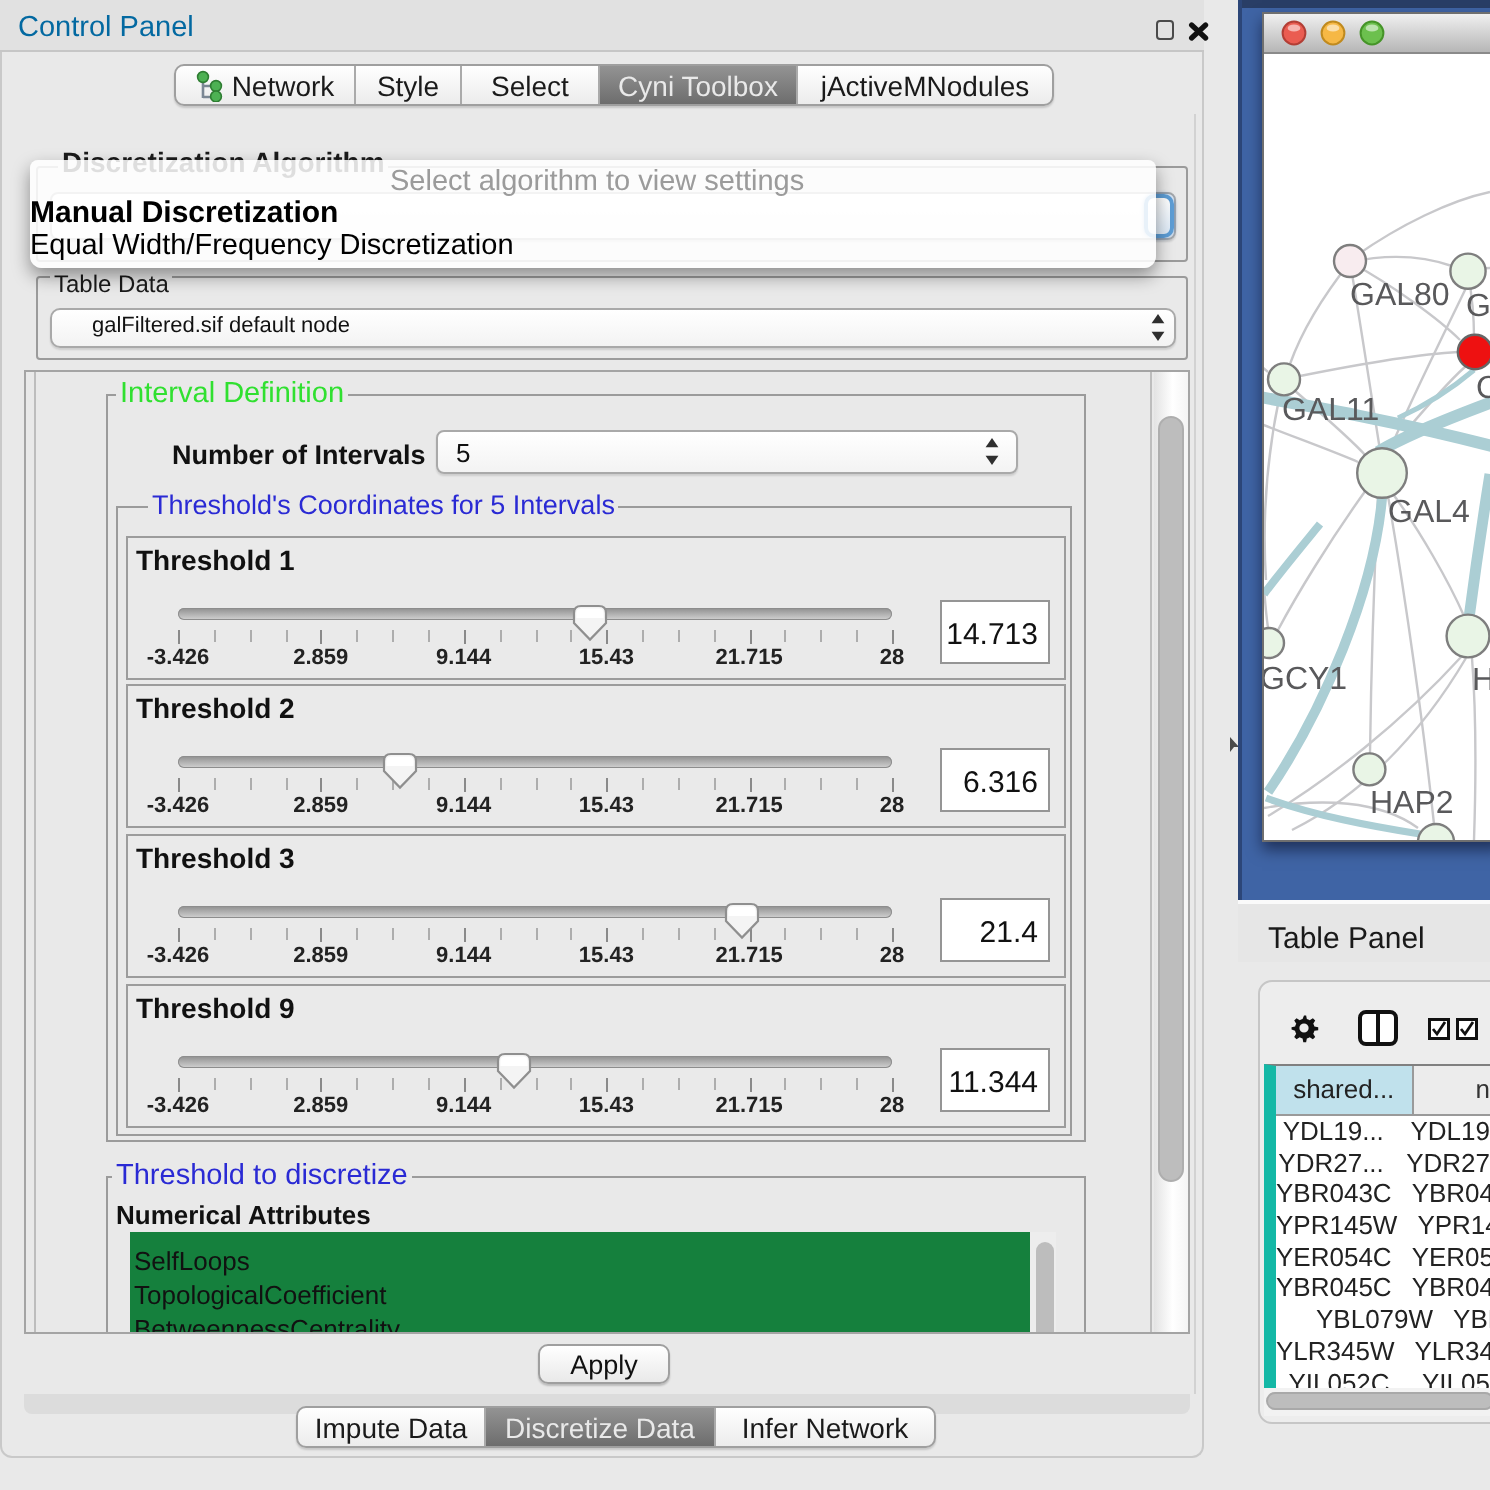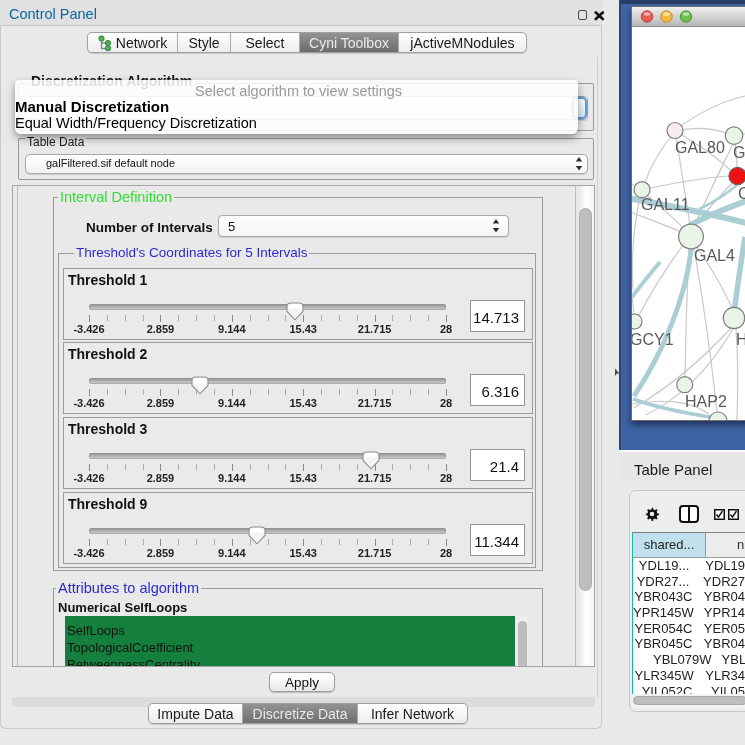--- a/index.html
+++ b/index.html
@@ -226,22 +226,22 @@
       <div class="tlbl" style="left:374.6px;top:546.5px;">21.715</div>
       <div class="tlbl" style="left:446px;top:546.5px;">28</div>
       <svg class="abs" style="left:247.79px;top:526.00px;" width="18" height="19">
         <path d="M1,4.5 Q1,1 4.5,1 L13.5,1 Q17,1 17,4.5 L17,9.5 L9,17.8 L1,9.5 Z" fill="#f4f4f4" stroke="#8f8f8f" stroke-width="1.1"></path>
         <path d="M2.2,4.5 Q2.2,2.2 4.5,2.2 L13.5,2.2 Q15.8,2.2 15.8,4.5 L15.8,7 L2.2,7 Z" fill="#ffffff"></path>
       </svg>
       <div class="vfield" style="left:470px;top:523.5px;">11.344</div>
     </div>
 
   <div class="abs" style="left:52.5px;top:588px;width:490px;height:78px;border:1px solid #9b9b9b;border-bottom:none;"></div>
-  <div class="grpTitle" style="left:56px;top:581px;color:#2a2ad4;font-size:14.5px;line-height:15px;">Attributes to algorithm</div>
-  <div class="abs bold" style="left:58px;top:600px;font-size:13px;color:#111;">Numerical SelfLoops</div>
+  <div class="grpTitle" style="left:56px;top:581px;color:#2a2ad4;font-size:14.5px;line-height:15px;">Threshold to discretize</div>
+  <div class="abs bold" style="left:58px;top:600px;font-size:13px;color:#111;">Numerical Attributes</div>
   <div class="abs" style="left:65px;top:615.5px;width:450px;height:50.5px;background:#15803d;overflow:hidden;">
     <div class="listItem" style="margin-top:6px;">SelfLoops</div>
     <div class="listItem">TopologicalCoefficient</div>
     <div class="listItem">BetweennessCentrality</div>
   </div>
   <div class="abs" style="left:515px;top:615.5px;width:13px;height:50.5px;background:#ededed;"></div>
   <div class="abs" style="left:518px;top:621px;width:9px;height:45px;background:#bdbdbd;border-radius:4.5px 4.5px 0 0;"></div>
 
   <div class="abs" style="left:269px;top:672px;width:66px;height:20px;border:1px solid #9f9f9f;border-radius:5px;background:linear-gradient(#ffffff,#e9e9e9);box-shadow:0 1px 1px rgba(0,0,0,0.2);text-align:center;font-size:13.5px;color:#111;line-height:19px;">Apply</div>
 
@@ -345,21 +345,21 @@
   <div class="abs" style="left:679px;top:505px;width:20px;height:18px;border:2.5px solid #111;border-radius:4px;background:#fff;"></div>
   <div class="abs" style="left:687.8px;top:507px;width:2.4px;height:14px;background:#111;"></div>
 
   <svg class="abs" style="left:714px;top:509px;" width="26" height="12">
     <rect x="0.75" y="0.75" width="9.5" height="9.5" fill="#fff" stroke="#111" stroke-width="1.5"></rect>
     <path d="M2.5,5.5 L4.5,8 L8.5,2" stroke="#111" stroke-width="1.4" fill="none"></path>
     <rect x="14.75" y="0.75" width="9.5" height="9.5" fill="#fff" stroke="#111" stroke-width="1.5"></rect>
     <path d="M16.5,5.5 L18.5,8 L22.5,2" stroke="#111" stroke-width="1.4" fill="none"></path>
   </svg>
 
-  <div class="abs" style="left:632px;top:532px;width:113px;height:162px;background:#ffffff;overflow:hidden;border-top:1.5px solid #808080;border-left:1px solid #14b8a6;">
+  <div class="abs" style="left:632px;top:532px;width:113px;height:162px;background:#ffffff;overflow:hidden;border-top:1.5px solid #808080;border-left:6px solid #14b8a6;">
     <div style="display:flex;height:25px;border-bottom:1px solid #9a9a9a;">
       <div style="width:73px;background:#c0e1ec;border-right:1px solid #9a9a9a;text-align:center;font-size:13px;color:#222;line-height:24px;">shared...</div>
       <div style="flex:1;background:#ececec;font-size:13px;color:#333;line-height:24px;padding-left:31px;">n</div>
     </div>
     <div id="tbody">
         <div style="display:flex;height:15.7px;font-size:13px;color:#222;">
           <div style="width:74px;text-align:center;line-height:15.7px;">YDL19...</div>
           <div style="flex:1;padding-left:10px;line-height:15.7px;">YDL19</div>
         </div>
         <div style="display:flex;height:15.7px;font-size:13px;color:#222;">

